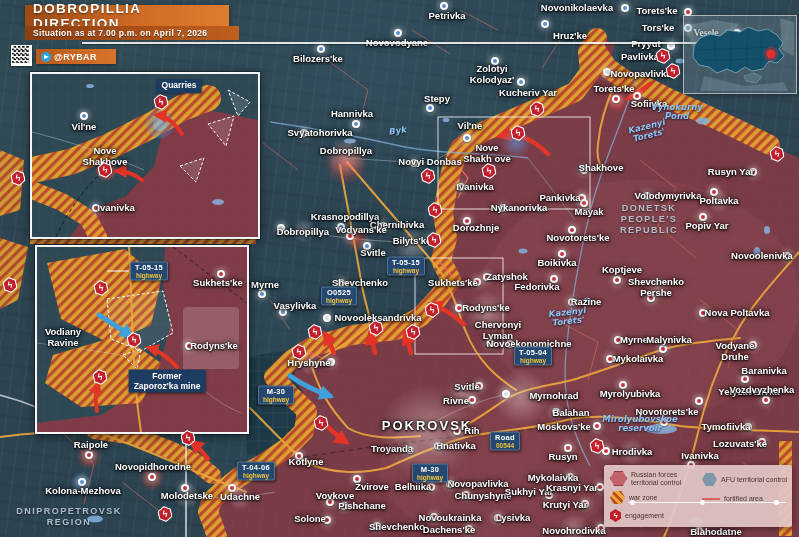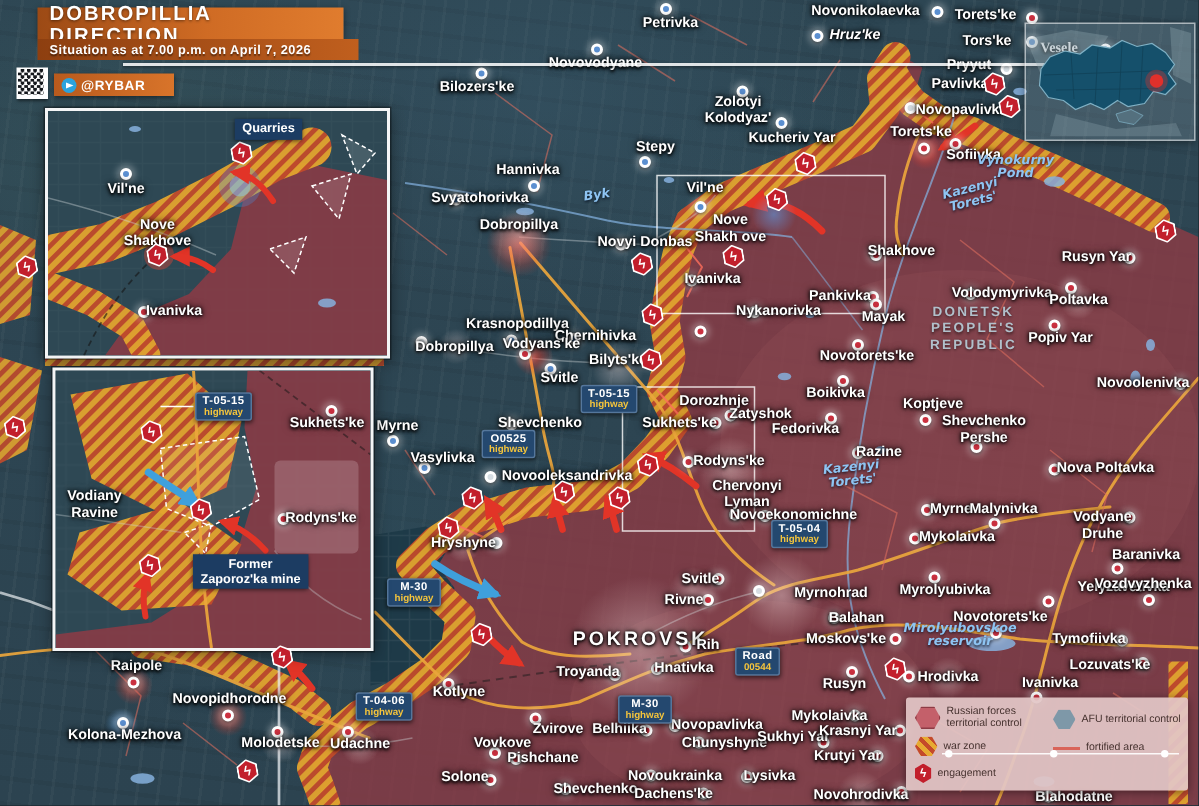--- a/index.html
+++ b/index.html
@@ -372,21 +372,21 @@
     <div class="glow" style="left: 187px; top: 496px; position: absolute; height: 26px; width: 26px; background: radial-gradient(circle, rgba(255, 235, 235, 0.38) 0%, transparent 70%);"></div>
     <div class="glow" style="left: 304px; top: 231px; position: absolute; height: 24px; width: 24px; background: radial-gradient(circle, rgba(255, 235, 235, 0.38) 0%, transparent 70%);"></div>
     <div class="glow" style="left: 658px; top: 288px; position: absolute; height: 26px; width: 26px; background: radial-gradient(circle, rgba(255, 235, 235, 0.38) 0%, transparent 70%);"></div>
     <div class="glow" style="left: 719px; top: 201px; position: absolute; height: 24px; width: 24px; background: radial-gradient(circle, rgba(255, 235, 235, 0.38) 0%, transparent 70%);"></div>
     <div class="glow" style="left: 309px; top: 363px; position: absolute; height: 24px; width: 24px; background: radial-gradient(circle, rgba(255, 235, 235, 0.38) 0%, transparent 70%);"></div>
     <div class="glow" style="left: 462px; top: 394px; position: absolute; height: 32px; width: 32px; background: radial-gradient(circle, rgba(255, 235, 235, 0.38) 0%, transparent 70%);"></div>
     <div class="cty" style="left: 447px; top: 16px; position: absolute;">Petrivka</div>
     <div class="dot b" style="left: 444px; top: 6px; position: absolute;"></div>
     <div class="cty" style="left: 577px; top: 8px; position: absolute;">Novonikolaevka</div>
     <div class="dot b" style="left: 625px; top: 8px; position: absolute;"></div>
-    <div class="cty" style="left: 570px; top: 24px; position: absolute; font-style: italic;">Hruz'ke</div>
+    <div class="cty" style="left: 570px; top: 36px; position: absolute;">Hruz'ke</div>
     <div class="dot b" style="left: 545px; top: 24px; position: absolute;"></div>
     <div class="cty" style="left: 657px; top: 11px; position: absolute;">Torets'ke</div>
     <div class="dot r" style="left: 688px; top: 12px; position: absolute;"></div>
     <div class="cty" style="left: 658px; top: 28px; position: absolute;">Tors'ke</div>
     <div class="dot b" style="left: 688px; top: 28px; position: absolute;"></div>
     <div class="cty" style="left: 706px; top: 33px; position: absolute; font-family: Liberation Serif, serif;">Vesele</div>
     <div class="dot b" style="left: 737px; top: 33px; position: absolute;"></div>
     <div class="cty" style="left: 646px; top: 44px; position: absolute;">Pryyut</div>
     <div class="dot w" style="left: 671px; top: 46px; position: absolute;"></div>
     <div class="cty" style="left: 640px; top: 57px; position: absolute;">Pavlivka</div>
@@ -423,21 +423,21 @@
     <div class="cty" style="left: 475px; top: 187px; position: absolute;">Ivanivka</div>
     <div class="dot r" style="left: 461px; top: 187px; position: absolute;"></div>
     <div class="cty" style="left: 668px; top: 196px; position: absolute;">Volodymyrivka</div>
     <div class="dot r" style="left: 647px; top: 196px; position: absolute;"></div>
     <div class="cty" style="left: 560px; top: 198px; position: absolute;">Pankivka</div>
     <div class="dot r" style="left: 582px; top: 198px; position: absolute;"></div>
     <div class="cty" style="left: 589px; top: 212px; position: absolute;">Mayak</div>
     <div class="dot r" style="left: 584px; top: 203px; position: absolute;"></div>
     <div class="cty" style="left: 519px; top: 208px; position: absolute;">Nykanorivka</div>
     <div class="dot w" style="left: 503px; top: 208px; position: absolute;"></div>
-    <div class="cty" style="left: 476px; top: 228px; position: absolute; margin-top: 40px;">Dorozhnje</div>
+    <div class="cty" style="left: 476px; top: 228px; position: absolute;">Dorozhnje</div>
     <div class="dot r" style="left: 467px; top: 221px; position: absolute;"></div>
     <div class="cty" style="left: 578px; top: 238px; position: absolute;">Novotorets'ke</div>
     <div class="dot r" style="left: 572px; top: 230px; position: absolute;"></div>
     <div class="cty" style="left: 345px; top: 217px; position: absolute;">Krasnopodillya</div>
     <div class="dot b" style="left: 341px; top: 227px; position: absolute;"></div>
     <div class="cty" style="left: 397px; top: 225px; position: absolute;">Chernihivka</div>
     <div class="dot b" style="left: 383px; top: 226px; position: absolute;"></div>
     <div class="cty" style="left: 303px; top: 232px; position: absolute;">Dobropillya</div>
     <div class="dot w" style="left: 281px; top: 228px; position: absolute;"></div>
     <div class="cty" style="left: 361px; top: 230px; position: absolute;">Vodyans'ke</div>
@@ -670,16 +670,18 @@
     </div>
     <div class="wtr" style="left: 398px; top: 131px; position: absolute; transform: translate(-50%, -50%) rotate(-8deg);">Byk</div>
     <div class="wtr" style="left: 648px; top: 131px; position: absolute; transform: translate(-50%, -50%) rotate(-14deg);">Kazenyi
 Torets'</div>
     <div class="wtr" style="left: 677px; top: 112px; position: absolute; transform: translate(-50%, -50%) rotate(0deg);">Vynokurny
 Pond</div>
     <div class="wtr" style="left: 568px; top: 317px; position: absolute; transform: translate(-50%, -50%) rotate(-6deg);">Kazenyi
 Torets'</div>
     <div class="wtr" style="left: 640px; top: 424px; position: absolute; transform: translate(-50%, -50%) rotate(0deg);">Mirolyubovskoe
 reservoir</div>
+    <div class="rgn" style="left: 69px; top: 517px; position: absolute;">DNIPROPETROVSK
+REGION</div>
     <div class="rgn" style="left: 649px; top: 219px; position: absolute;">DONETSK
 PEOPLE'S
 REPUBLIC</div>
   </div>
 
 </body></html>

